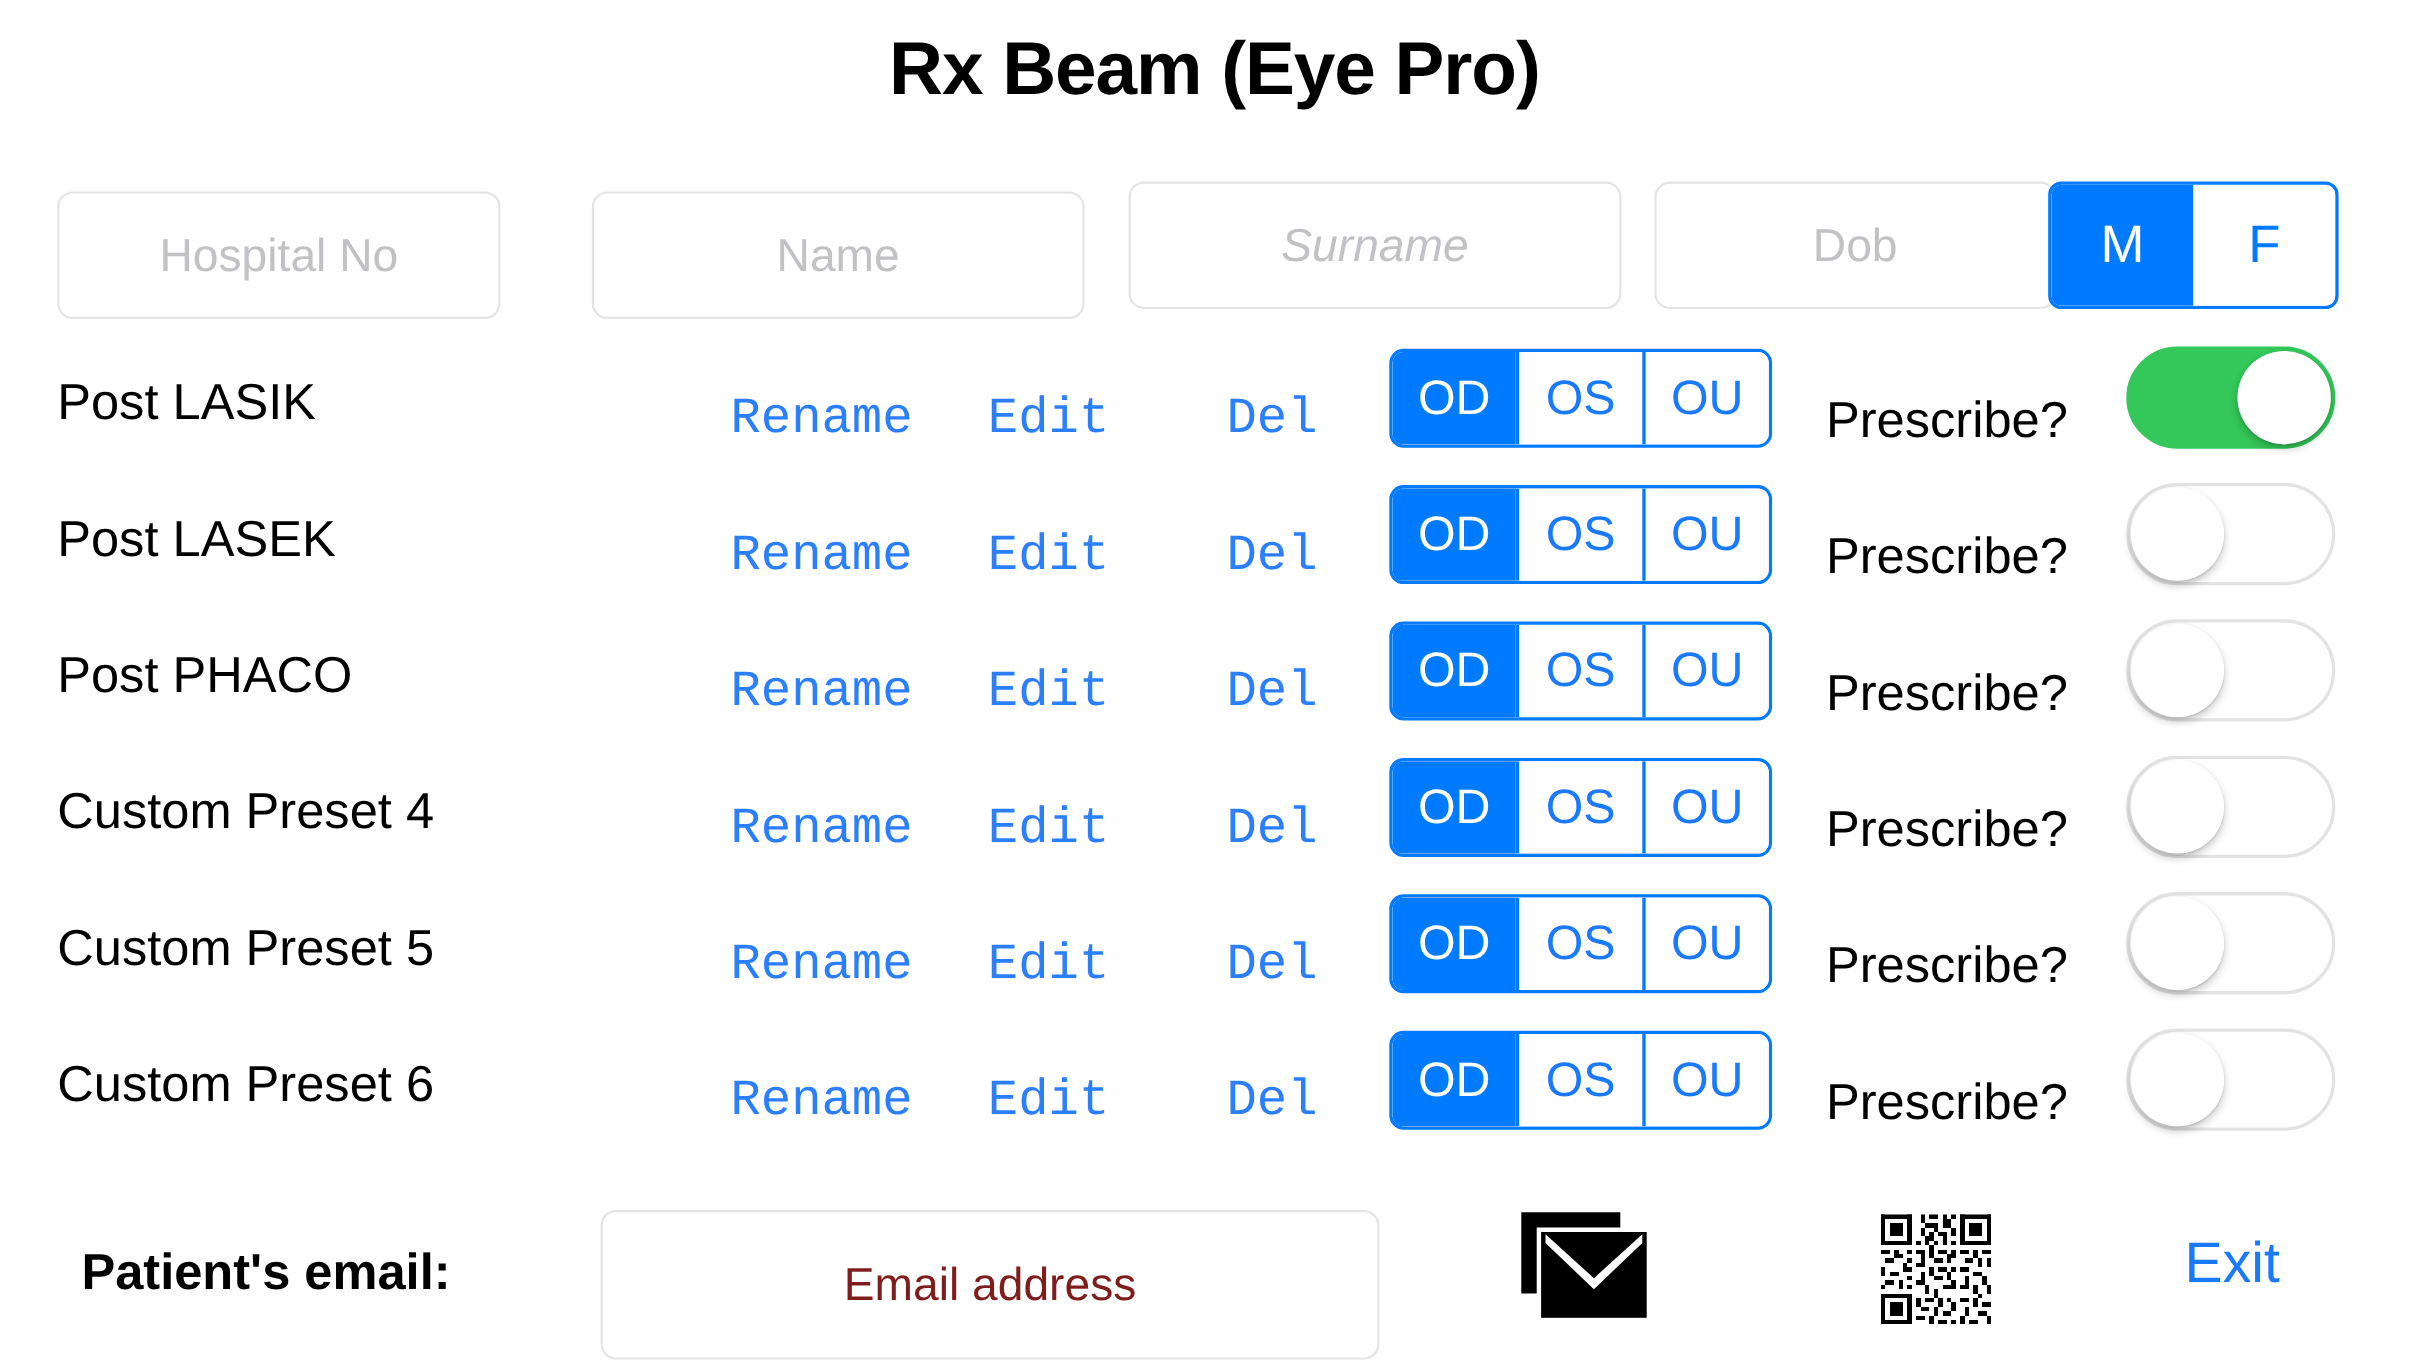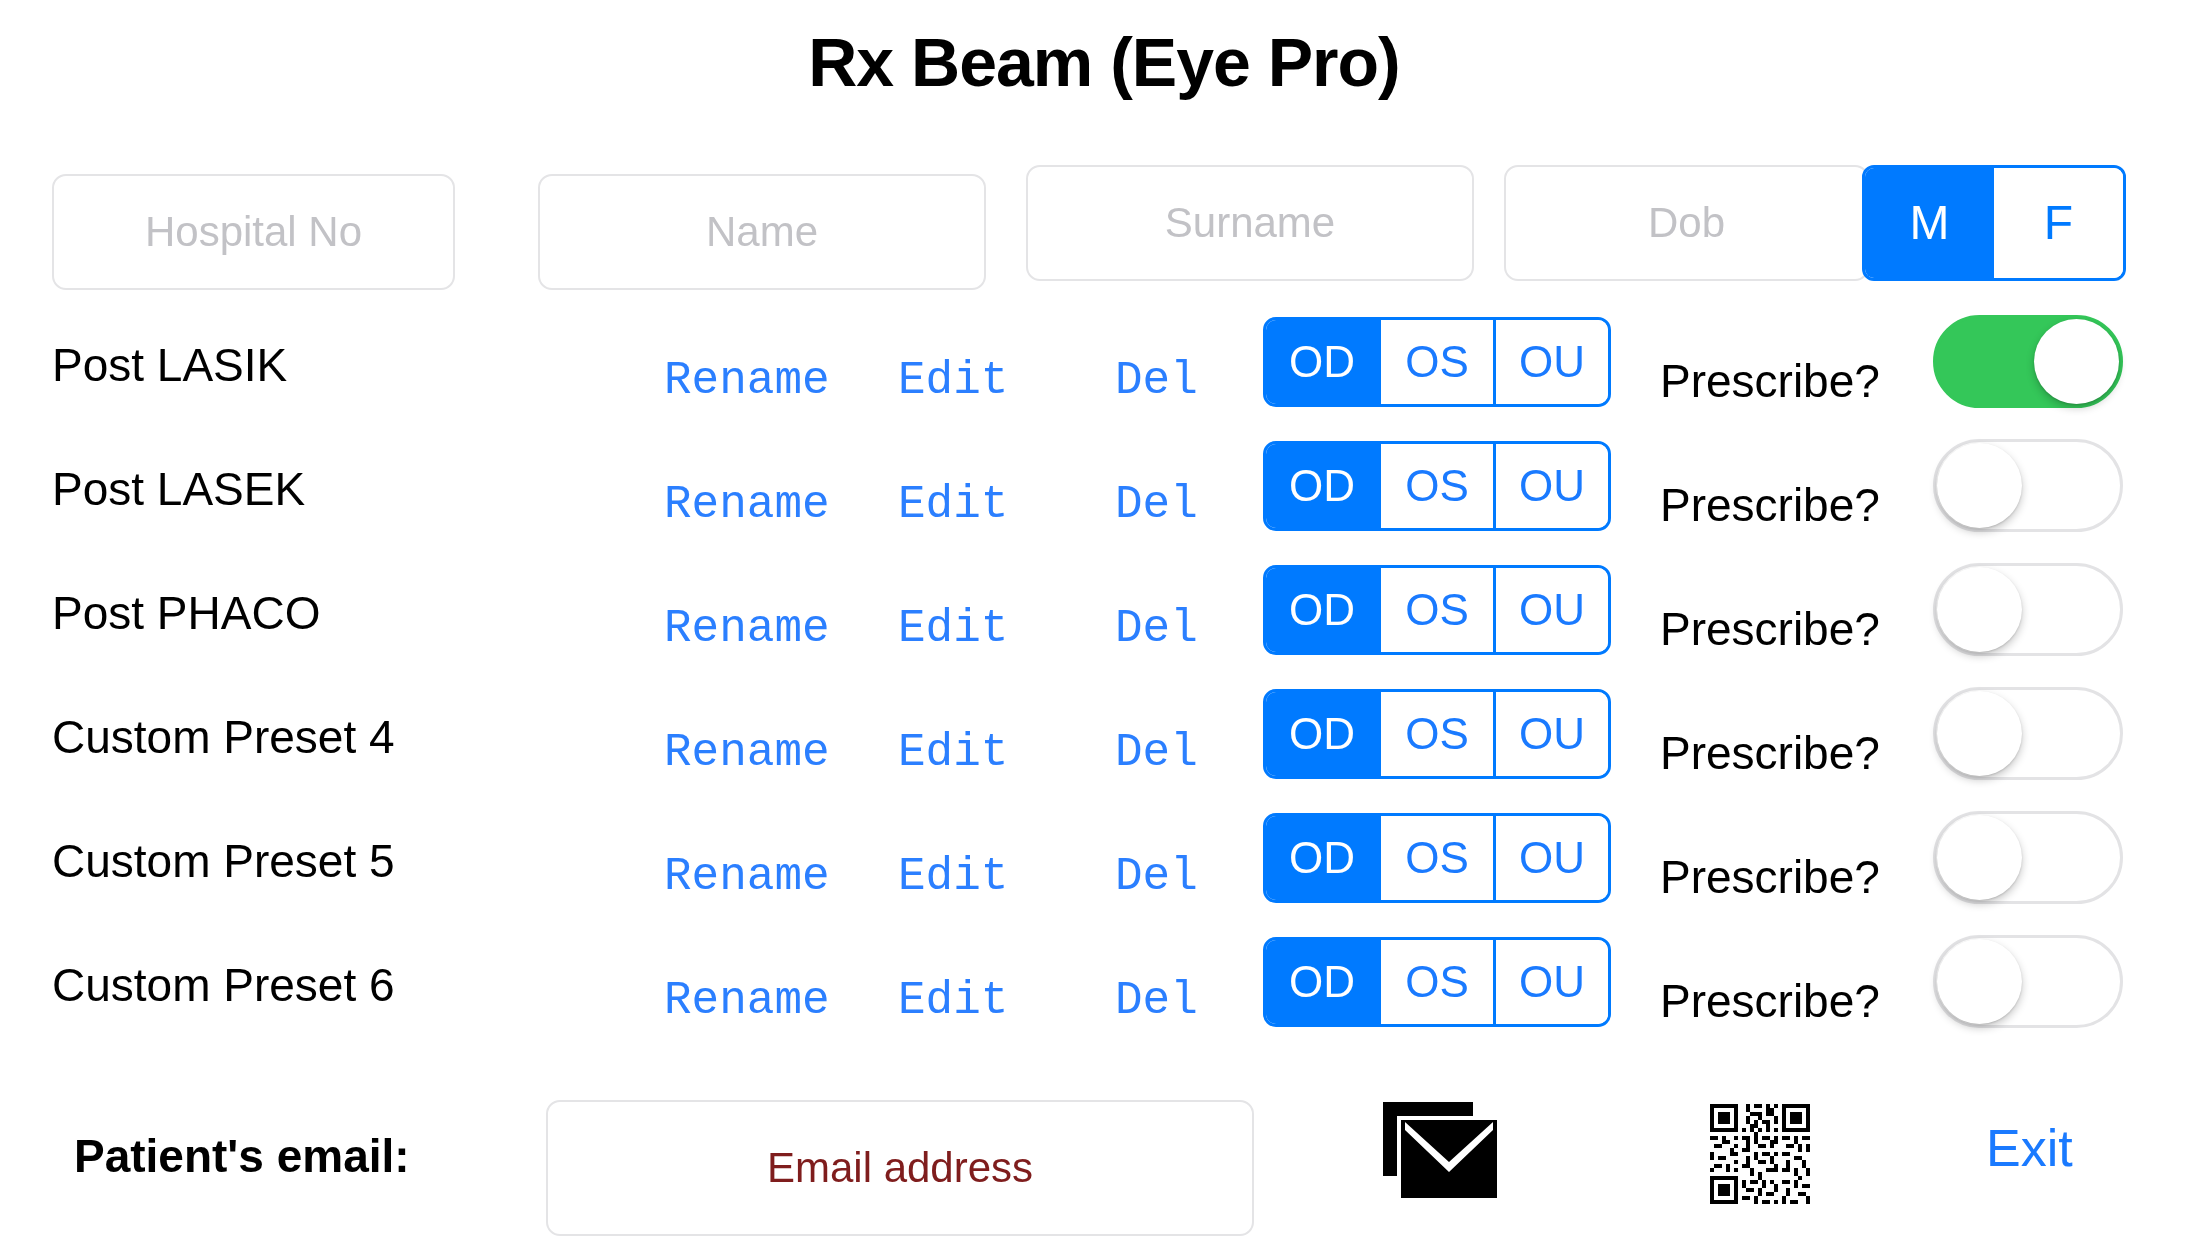--- a/index.html
+++ b/index.html
@@ -56,21 +56,21 @@
     align-items: center;
     justify-content: center;
     font-size: 42px;
     color: #c2c2c6;
     line-height: 1;
     overflow: hidden;
     white-space: nowrap;
   }
   #field-hospital { left: 52px;   top: 9px;  width: 403px; height: 116px; }
   #field-name     { left: 538px;  top: 9px;  width: 448px; height: 116px; }
-  #field-surname  { left: 1026px; top: 0px;  width: 448px; height: 116px; }
+  #field-surname  { left: 1026px; top: 0px;  width: 448px; height: 116px; font-style: italic; }
   #field-dob      { left: 1504px; top: 0px;  width: 365px; height: 116px; }
 
   
   .mf-seg {
     position: absolute;
     left: 1862px;
     top: 0px;
     width: 264px;
     height: 116px;
     box-sizing: border-box;

